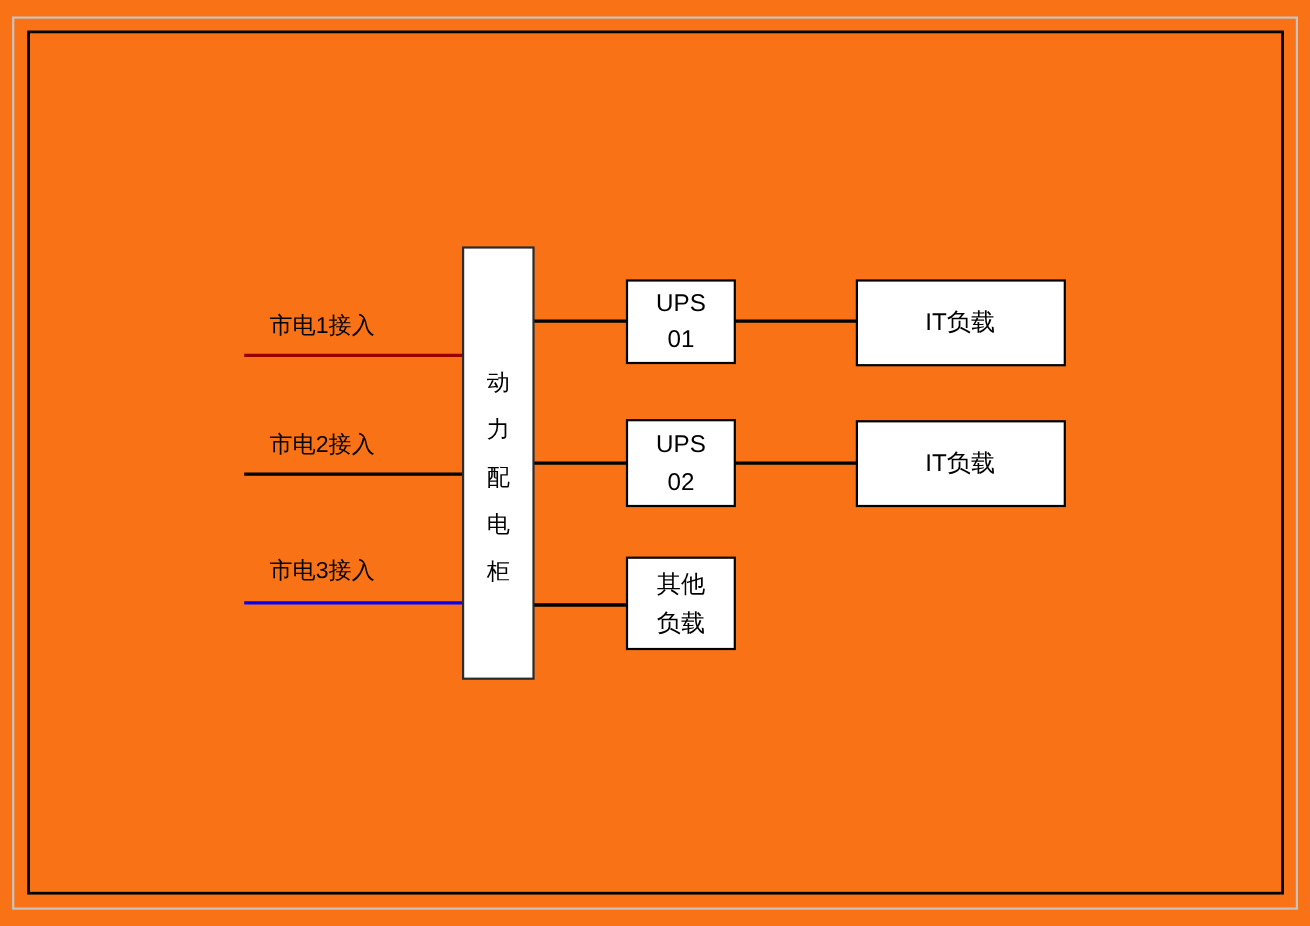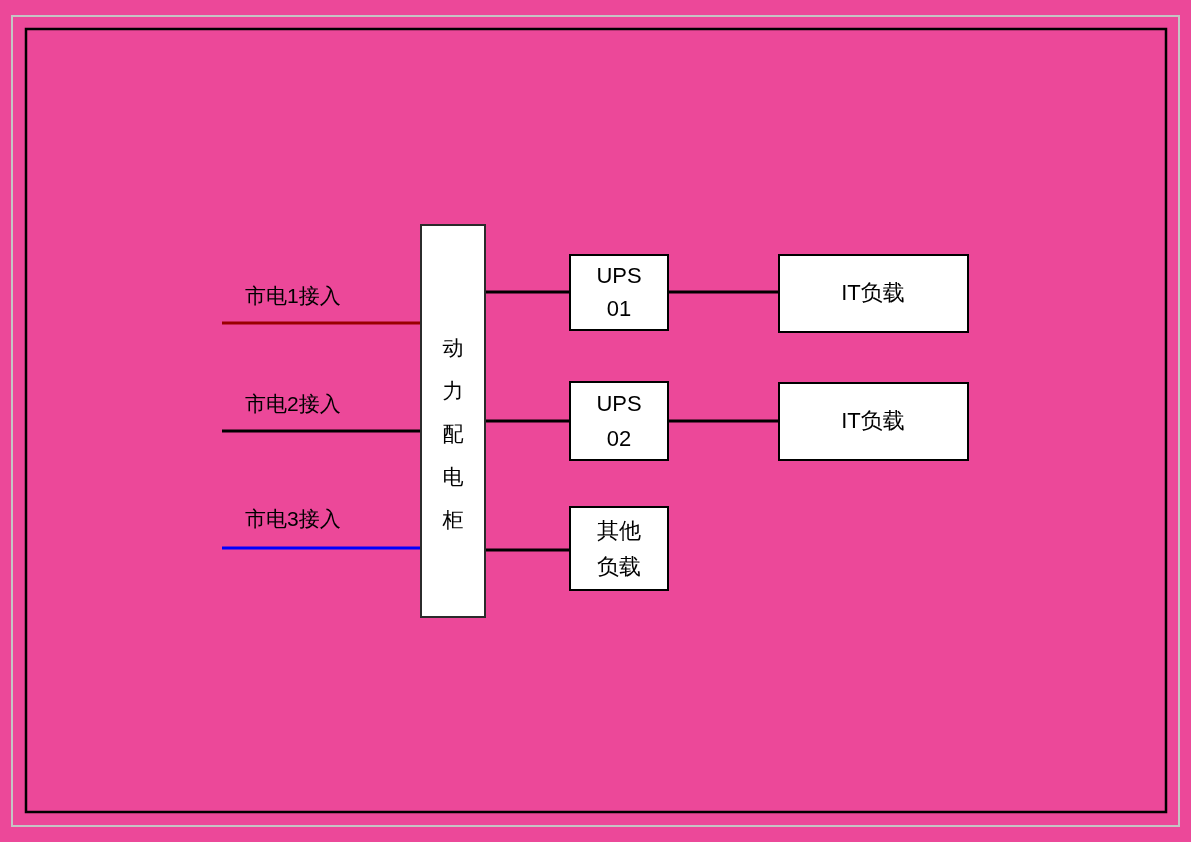--- a/index.html
+++ b/index.html
@@ -10,21 +10,21 @@
   body {
     width: 1191px;
     height: 842px;
     font-family: "Liberation Sans", "DejaVu Sans", sans-serif;
     overflow: hidden;
   }
   #canvas {
     position: relative;
     width: 1191px;
     height: 842px;
-    background: #ec4899;
+    background: #f97316;
   }
   #diagram-svg {
     position: absolute;
     top: 0;
     left: 0;
     width: 1191px;
     height: 842px;
   }
   .box-rect {
     fill: #ffffff;

